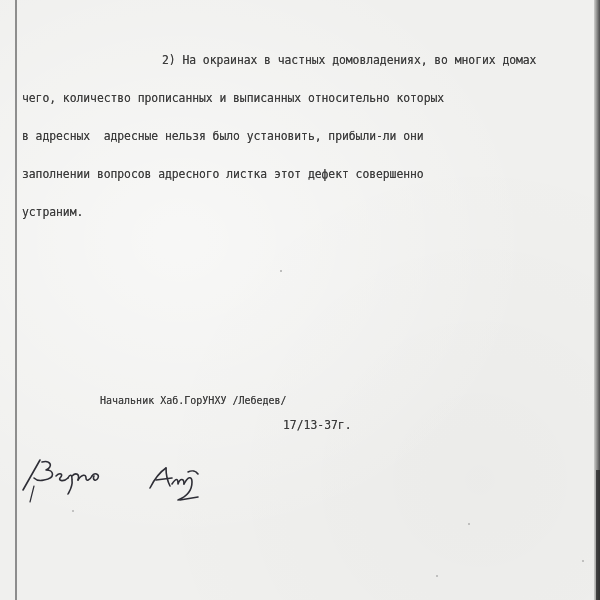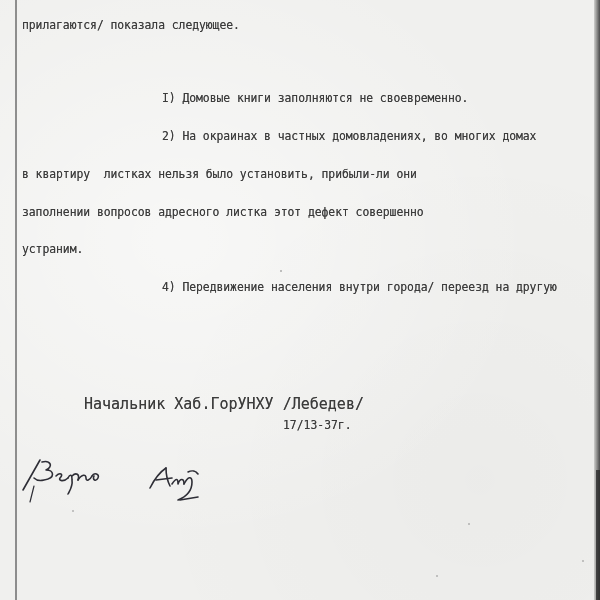--- a/index.html
+++ b/index.html
@@ -59,23 +59,23 @@
     .line {
       display: block;
       height: 12.6px;
     }
     .gap {
       display: block;
       height: 10px;
     }
     .signature-line {
       position: absolute;
-      left: 84px;
+      left: 100px;
       top: 395px;
-      font-size: 15px;
+      font-size: 10px;
       white-space: pre;
       color: #3b3b3b;
       text-shadow: 0 0 0.4px rgba(40,40,40,0.6);
     }
     .date-line {
       position: absolute;
       left: 283px;
       top: 418px;
       font-size: 11.4px;
       white-space: pre;
@@ -109,28 +109,26 @@
   </style>
 </head>
 <body>
 
 <div class="paper"></div>
 <div class="left-rule"></div>
 <div class="right-edge"></div>
 <div class="right-edge-dark"></div>
 
 <div class="text">
-  <span class="line">прилагаются/ показала следующее.</span>
   <span class="gap"></span>
-  <span class="line"><span style="display:inline-block;width:140px"></span><span>I) Домовые книги заполняются не своевременно.</span></span>
   <span class="line"><span style="display:inline-block;width:140px"></span><span>2) На окраинах в частных домовладениях, во многих домах</span></span>
-  <span class="line">в квартиру  листках нельзя было установить, прибыли-ли они</span>
+  <span class="line">чего, количество прописанных и выписанных относительно которых</span>
+  <span class="line">в адресных  адресные нельзя было установить, прибыли-ли они</span>
   <span class="line">заполнении вопросов адресного листка этот дефект совершенно</span>
   <span class="line">устраним.</span>
-  <span class="line"><span style="display:inline-block;width:140px"></span><span>4) Передвижение населения внутри города/ переезд на другую</span></span>
   
   
   
   
   
   
   
   
   
   

